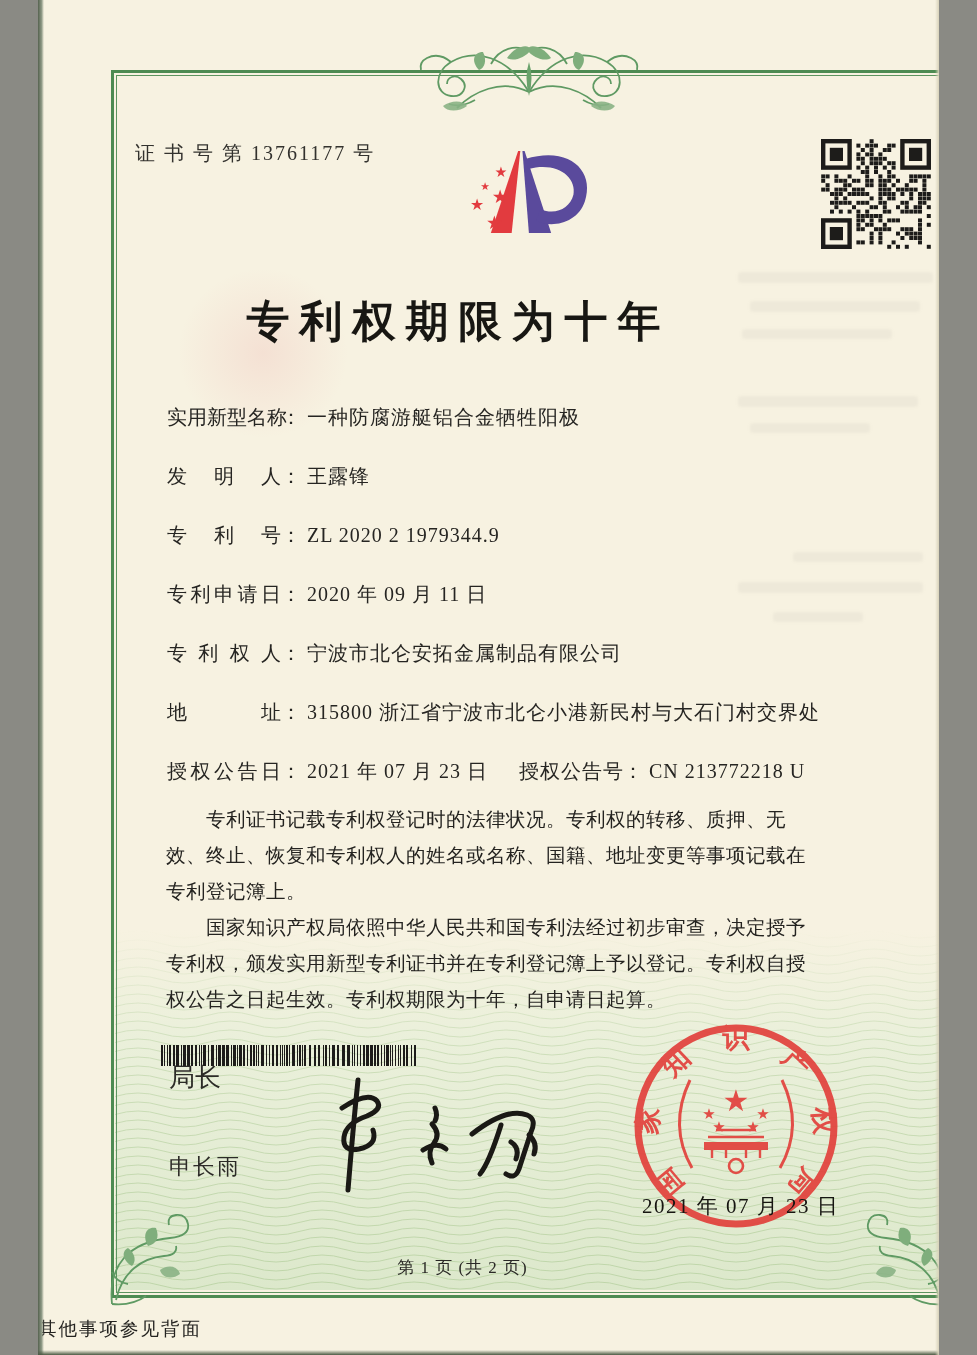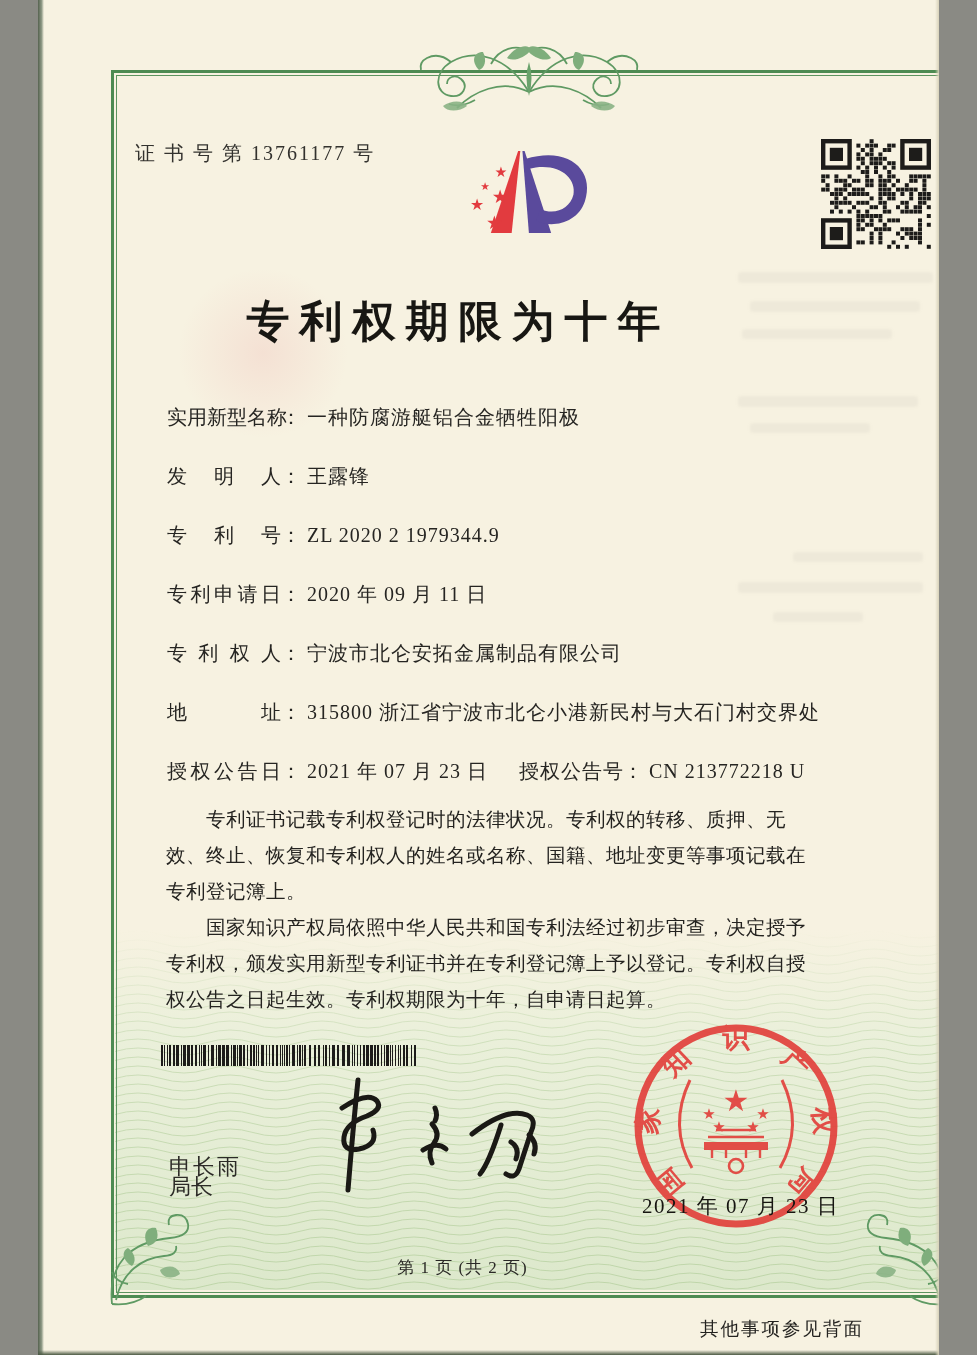--- a/index.html
+++ b/index.html
@@ -53,34 +53,34 @@
   .f-value{letter-spacing:1px;margin-top:24px;}
   .pair-right{margin-left:26px;}
   .pair-right .f-label{width:104px;}
 
   .paragraphs{position:absolute;left:128px;right:118px;top:802px;
     font-size:19.5px;line-height:36px;color:#242320;}
   .paragraphs p{margin:0;text-indent:2.05em;letter-spacing:.5px;}
 
   .barcode{position:absolute;left:123px;top:1045px;width:255px;height:21px;}
 
-  .signer-title{position:absolute;left:131px;top:1172px;font-size:22px;
+  .signer-title{position:absolute;left:131px;top:1060px;font-size:26px;
     font-family:"Liberation Sans","DejaVu Sans",sans-serif;color:#2c2b27;}
   .signer-name{position:absolute;left:131px;top:1152px;font-size:22px;
     font-family:Liberation Sans, sans-serif;color:#2c2b27;letter-spacing:2px;}
   .signature{position:absolute;left:266px;top:1070px;width:252px;height:132px;}
 
   .seal{position:absolute;left:588px;top:1016px;width:220px;height:220px;}
   .seal-char{font-size:27px;font-weight:bold;fill:#e2413c;text-anchor:middle;}
   .seal-date{position:absolute;left:604px;top:1192px;font-size:21px;
     letter-spacing:1.5px;color:#161511;}
 
   .pagination{position:absolute;left:0;right:52px;top:1256px;text-align:center;
     font-size:17px;color:#2a2926;letter-spacing:1px;}
-  .back-note{position:absolute;left:0;right:75px;top:1316px;text-align:right;
+  .back-note{position:absolute;left:0;right:75px;top:1316px;text-align:left;
     font-size:18.5px;color:#242320;letter-spacing:2px;}
 
   
   .pink-smudge{position:absolute;left:140px;top:268px;width:170px;height:170px;
     background:radial-gradient(closest-side,rgba(228,120,130,.14),rgba(228,120,130,0));}
   .bleed{position:absolute;background:rgba(90,88,96,.055);filter:blur(1.6px);
     border-radius:3px;}
 </style>
 </head>
 <body>

